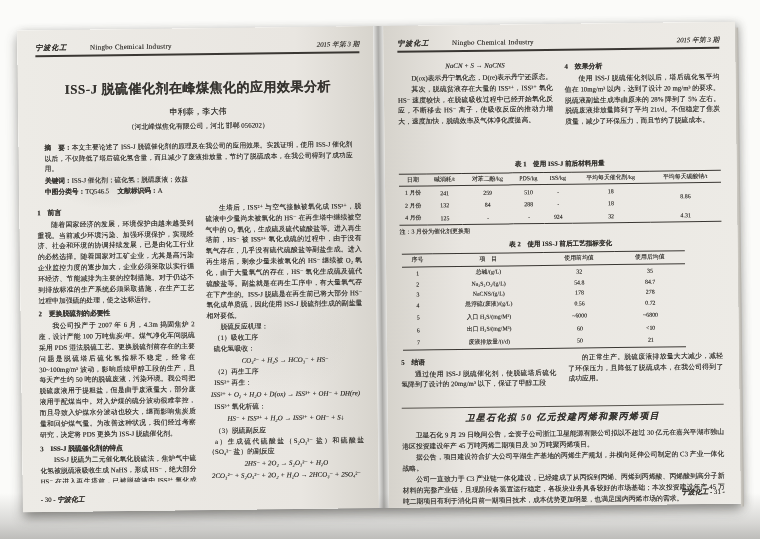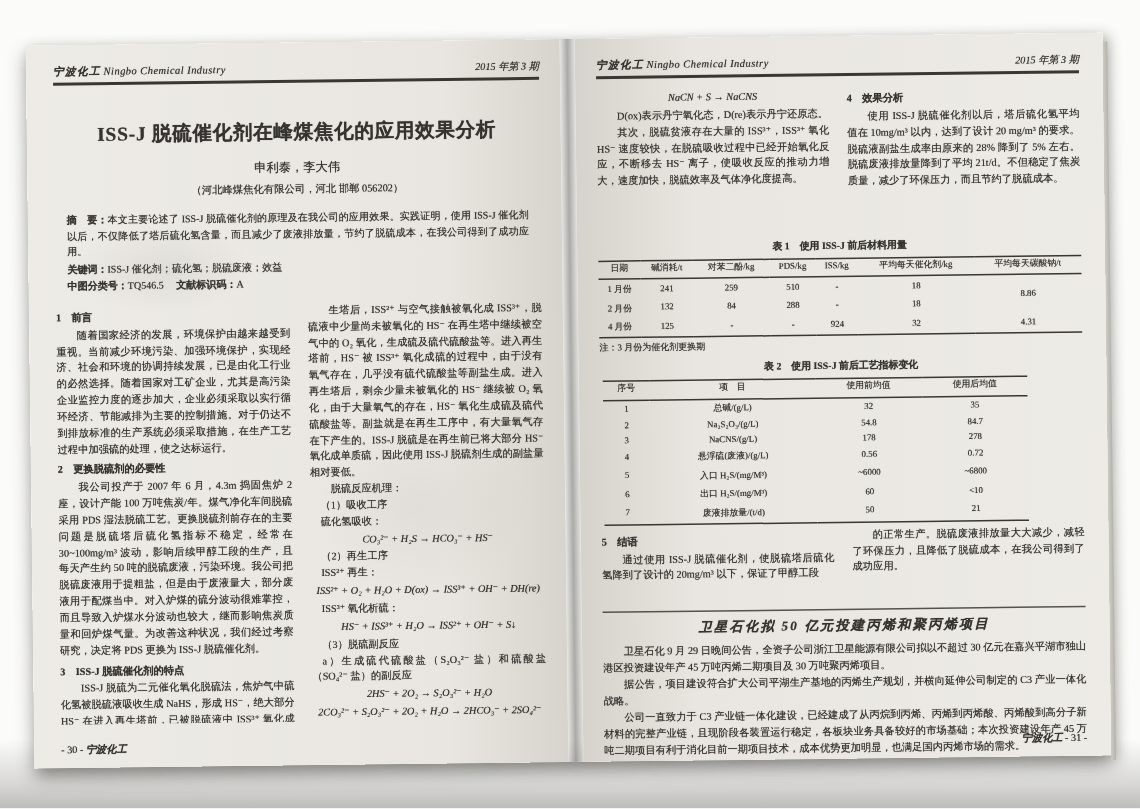--- a/index.html
+++ b/index.html
@@ -21,21 +21,21 @@
   .page-left  { width:356px; padding:13px 14px 0 18px;
     background:linear-gradient(to right,#edebe6 0%, #e9e6e1 78%, #d7d4cd 100%); }
   .page-right { width:352px; padding:13px 16px 0 14px;
     background:linear-gradient(to left,#edebe6 0%, #e9e6e1 78%, #d6d3cc 100%); }
   .spine { width:10px; height:482px;
     background:linear-gradient(to right, rgba(40,38,34,0.10), rgba(40,38,34,0.38) 50%, rgba(40,38,34,0.12)); }
 
   .phead { display:flex; justify-content:space-between; align-items:flex-end;
     font-size:7px; border-bottom:2.2px solid #3a3733; padding-bottom:2px; }
   .phead .cn { font-weight:bold; font-style:italic; letter-spacing:1px; }
-  .phead .en { font-style:italic; margin-left:0; letter-spacing:0.3px; }
+  .phead .en { margin-left:21px; letter-spacing:0.3px; }
   .phead .issue { font-size:6.8px; font-style:italic; }
 
   .art-title { margin-top:24px; text-align:center; font-size:13px; font-weight:bold; letter-spacing:0.5px; }
   .art-authors { margin-top:9px; text-align:center; font-size:8.2px; }
   .art-affil { margin-top:4px; text-align:center; font-size:6.9px; }
 
   .abs { margin:10px 8px 0 8px; font-size:6.7px; line-height:1.58; text-align:justify; }
   .abs b { font-weight:bold; }
   .kwline { margin:1px 8px 0 8px; font-size:6.7px; line-height:1.5; }
 

